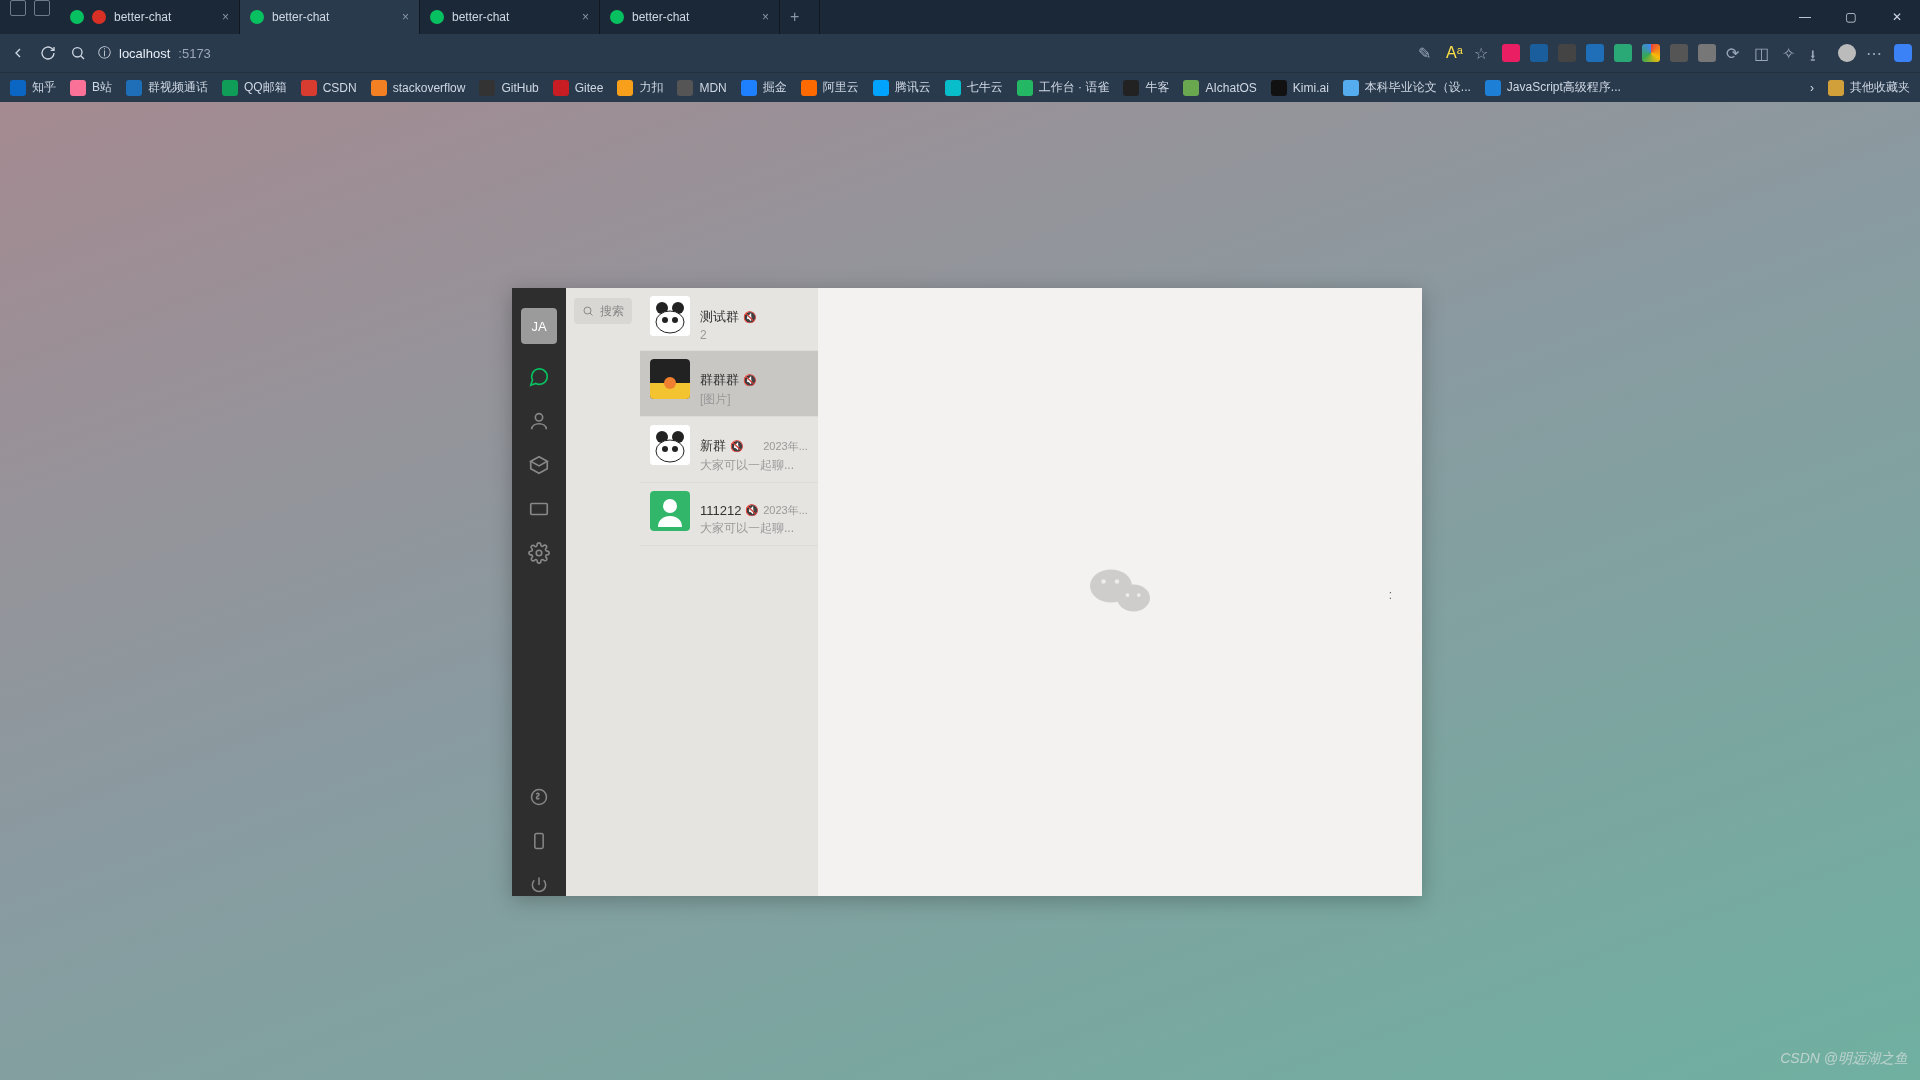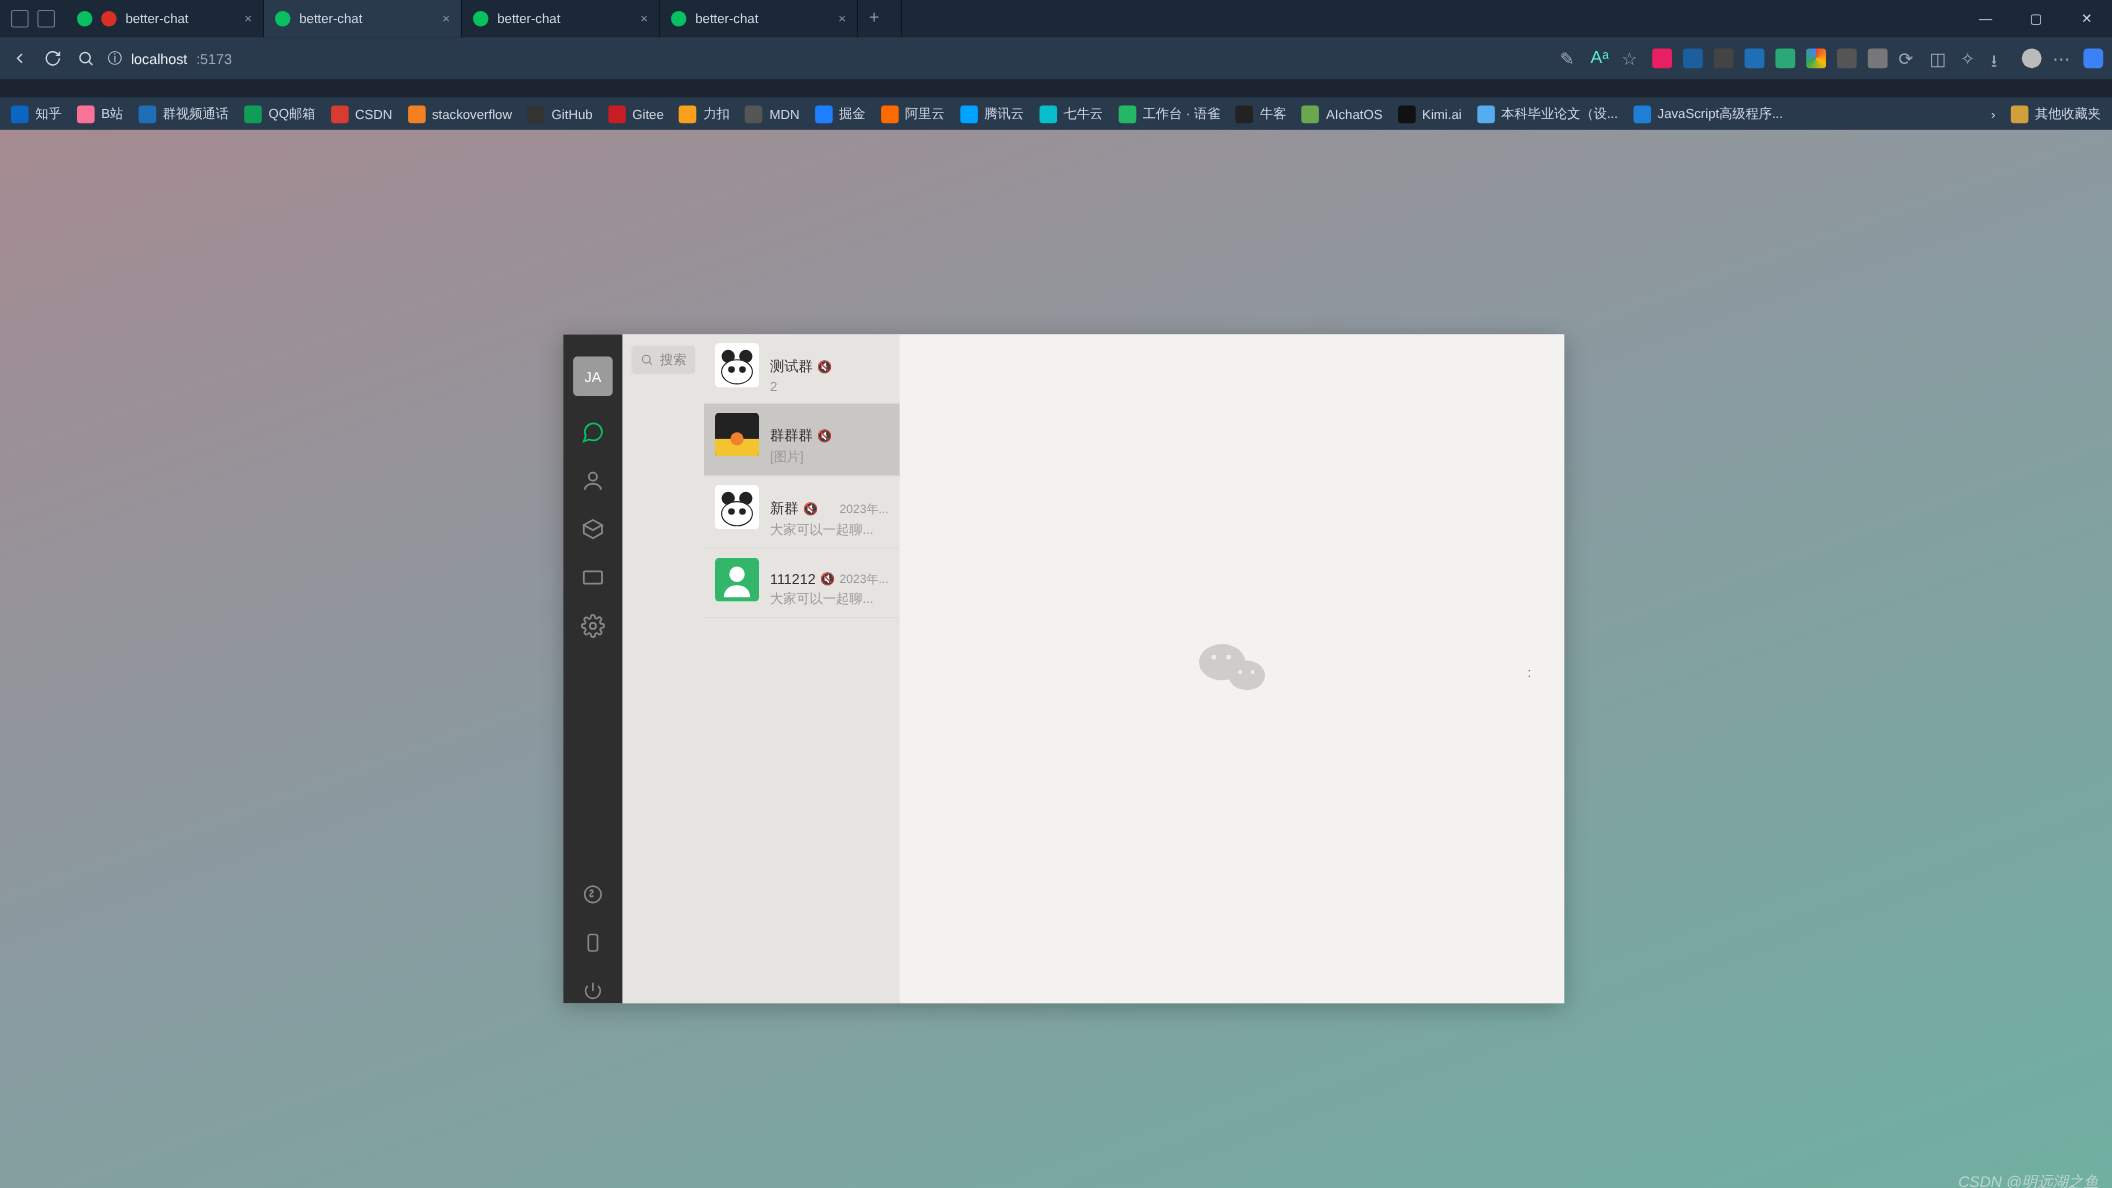--- a/index.html
+++ b/index.html
@@ -1,39 +1,39 @@
 <!DOCTYPE html>
 <html><head>
 <meta charset="utf-8">
 <style>
 * { margin:0; padding:0; box-sizing:border-box; font-family:"Segoe UI","Microsoft YaHei",sans-serif; }
 body { width:1920px; height:1080px; overflow:hidden; background:#1b2430; }
 
 
-.titlebar { height:34px; background:#1b2838; display:flex; align-items:center; color:#cfd8e3; font-size:12px; }
+.titlebar { height:34px; background:#1b2838; display:flex; align-items:flex-start; color:#cfd8e3; font-size:12px; }
 .titlebar .tab-icons-left { display:flex; gap:8px; padding:0 10px; }
 .titlebar .tab-icons-left .sq { width:16px; height:16px; border:1px solid #6d7b8d; border-radius:2px; }
 .tab { display:flex; align-items:center; gap:8px; padding:0 10px; height:34px; border-right:1px solid #0f1720; min-width:180px; }
 .tab.active { background:#2a3a4d; }
 .tab .favicon { width:14px; height:14px; border-radius:50%; background:#07c160; }
 .tab .favicon.red { background:#d93025; border-radius:50%; position:relative; }
 .tab .x { margin-left:auto; color:#8a97a8; cursor:pointer; }
 .tab .plus { font-size:16px; color:#8a97a8; }
 .winctrl { margin-left:auto; display:flex; }
 .winctrl div { width:46px; height:34px; display:flex; align-items:center; justify-content:center; color:#cfd8e3; }
 
 .addrbar { height:38px; background:#2a3a4d; display:flex; align-items:center; color:#cfd8e3; padding:0 8px; gap:10px; }
 .addrbar .ico { width:20px; height:20px; display:flex; align-items:center; justify-content:center; color:#cfd8e3; }
 .addr { flex:1; display:flex; align-items:center; gap:8px; font-size:13px; }
 .addr .host { color:#e8eef6; }
 .addr .port { color:#9aa7b8; }
 .addr-icons { display:flex; gap:10px; align-items:center; }
 .addr-icons .dot { width:18px; height:18px; border-radius:3px; }
 
-.bookbar { height:30px; background:#2a3a4d; display:flex; align-items:center; padding:12px 10px; gap:14px; color:#cfd8e3; font-size:12px; border-top:1px solid #22303f;margin-top:16px; }
+.bookbar { height:30px; background:#2a3a4d; display:flex; align-items:center; padding:12px 10px; gap:14px; color:#cfd8e3; font-size:12px; border-top:1px solid #22303f; }
 .bookbar .bk { display:flex; align-items:center; gap:6px; cursor:pointer; white-space:nowrap; }
 .bookbar .bk .bi { width:16px; height:16px; border-radius:3px; }
 .bookbar .spacer { flex:1; }
 .bookbar .chev { color:#cfd8e3; }
 
 
 .viewport { position:relative; width:1920px; height:978px; background:linear-gradient(160deg,#a58a91 0%,#8a9aa0 45%,#6fb0a1 100%); }
 
 
 .appwin { position:absolute; left:512px; top:186px; width:910px; height:608px; background:#e7e5e2; display:flex; box-shadow:0 4px 20px rgba(0,0,0,.25); }
@@ -135,21 +135,21 @@
         <path d="M21 21l-5-5"></path>
       </svg>
     </div>
   <div class="addr">
     <span>ⓘ</span>
     <span class="host">localhost</span>
       <span class="port">:5173</span>
   </div>
   <div class="addr-icons">
     <div class="dot" style="background:transparent;color:#9aa7b8">✎</div>
-    <div class="dot" style="color:#5eead4">Aᵃ</div>
+    <div class="dot" style="color:#fde047">Aᵃ</div>
     <div class="dot" style="color:#9aa7b8">☆</div>
     <div class="dot" style="background:#e91e63"></div>
     <div class="dot" style="background:#1b5e9e"></div>
     <div class="dot" style="background:#444"></div>
     <div class="dot" style="background:#1e6fb8"></div>
     <div class="dot" style="background:#2aa876"></div>
     <div class="dot" style="background:conic-gradient(#ea4335,#fbbc05,#34a853,#4285f4)"></div>
     <div class="dot" style="background:#555"></div>
     <div class="dot" style="background:#777"></div>
     <div class="dot" style="color:#9aa7b8">⟳</div>

